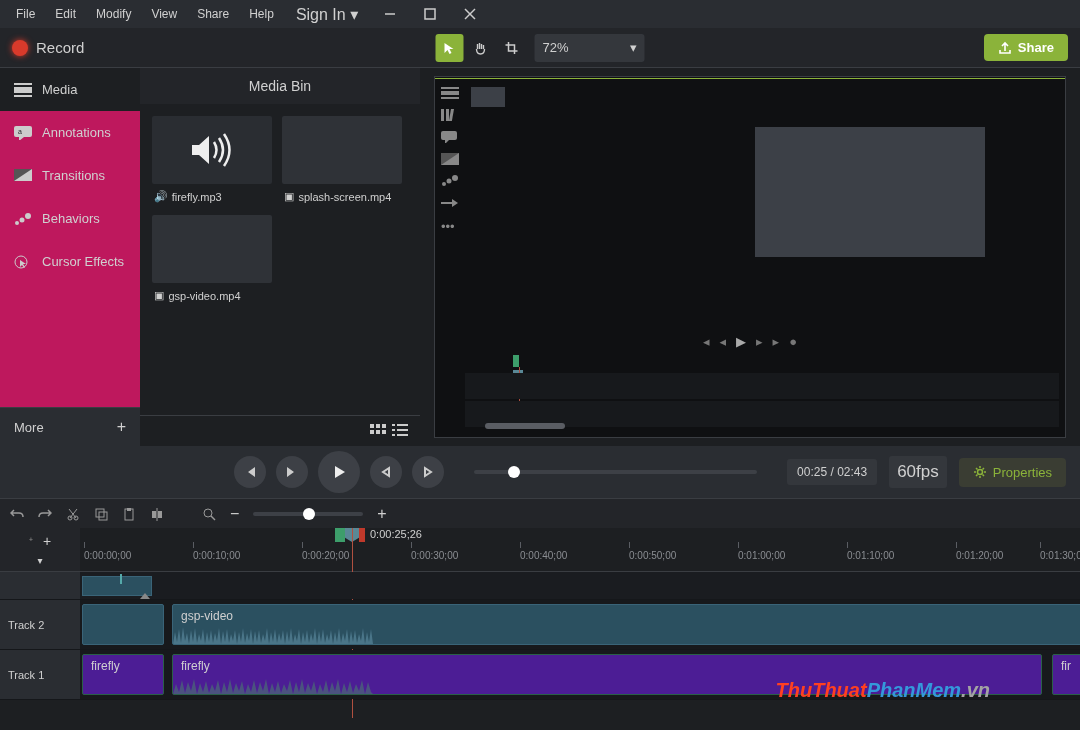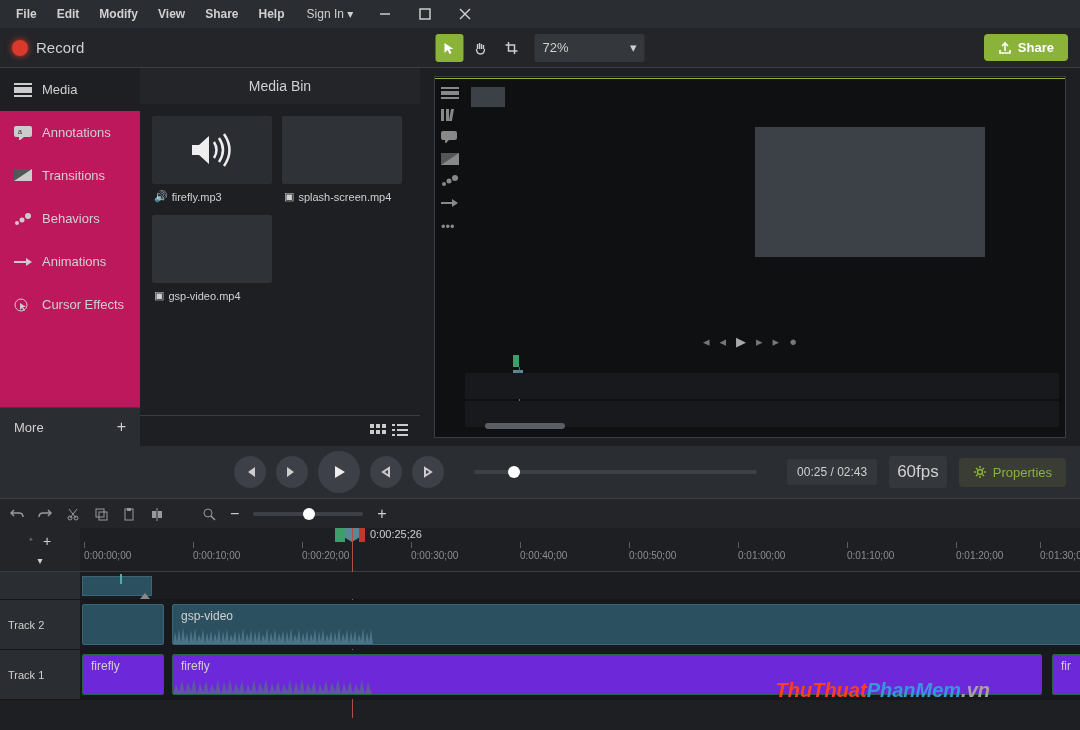--- a/index.html
+++ b/index.html
@@ -1,24 +1,24 @@
 <!DOCTYPE html>
 <html><head>
 <meta charset="utf-8">
 <style>
 * { box-sizing: border-box; margin: 0; padding: 0; font-family: "Segoe UI", Arial, sans-serif; }
 body { width: 1080px; height: 730px; background: #1d1f22; color: #d0d0d0; overflow: hidden; font-size: 13px; }
 
 
 .titlebar { height: 28px; background: #2a2d32; display: flex; align-items: center; }
 .menubar { display: flex; gap: 0; padding-left: 6px; }
-.menubar span { padding: 6px 10px; cursor: pointer; font-size: 12px; font-weight: bold; }
+.menubar span { padding: 6px 10px; cursor: pointer; font-size: 12px; }
 .titlebar .title { flex: 1; text-align: center; font-size: 13px; }
 .titlebar .right { display: flex; align-items: center; gap: 0; }
-.signin { padding: 6px 12px; font-size: 12px; }
+.signin { padding: 6px 12px; font-size: 16px; }
 .winbtn { width: 40px; height: 28px; display: flex; align-items: center; justify-content: center; }
 
 
 .toolbar { height: 40px; background: #232529; display: flex; align-items: center; padding: 0 12px; border-bottom: 1px solid #3a3d42; }
 .record-btn { display: flex; align-items: center; gap: 8px; font-size: 15px; }
 .record-dot { width: 16px; height: 16px; border-radius: 50%; background: #d93a2b; box-shadow: 0 0 6px #d93a2b; }
 .tb-center { position: absolute; left: 50%; transform: translateX(-50%); display: flex; gap: 3px; }
 .tb-iconbtn { width: 28px; height: 28px; display: flex; align-items: center; justify-content: center; border-radius: 3px; }
 .tb-iconbtn.active { background: #8bb33a; }
 .zoom-select { background: #34373c; width: 110px; height: 28px; display: flex; align-items: center; justify-content: space-between; padding: 0 8px; border-radius: 3px; margin-left: 6px; }
@@ -78,21 +78,21 @@
 .playhead-flag .g { width: 10px; height: 14px; background: #3d9e6b; }
 .playhead-flag .b { width: 14px; height: 14px; background: #5a8896; clip-path: polygon(0 0, 100% 0, 100% 70%, 50% 100%, 0 70%); }
 .playhead-flag .r { width: 6px; height: 14px; background: #c0392b; }
 .playhead-time { position: absolute; top: 0; font-size: 11px; color: #d0d0d0; }
 .playhead-line { position: absolute; top: 0; width: 1px; background: #b05040; height: 190px; }
 
 .tl-row { height: 50px; display: flex; border-bottom: 1px solid #15171a; }
 .tl-row-label { width: 80px; background: #2a2d32; display: flex; align-items: center; padding-left: 8px; font-size: 11px; }
 .tl-row-content { flex: 1; position: relative; background: #17191c; overflow: hidden; }
 .clip { position: absolute; top: 4px; bottom: 4px; background: #2b5060; border: 1px solid #3a6478; border-radius: 2px; padding: 4px 8px; font-size: 12px; overflow: hidden; }
-.clip.audio { background: #6d28d9; border-color: #2a6048; }
+.clip.audio { background: #4c1d95; border-color: #2a6048; }
 .waveform { position: absolute; bottom: 0; left: 0; right: 0; height: 20px; opacity: 0.5; }
 
 .watermark { position: absolute; right: 90px; bottom: 26px; font-size: 20px; font-weight: bold; font-style: italic; }
 .watermark .a { color: #ff4020; } .watermark .b { color: #3498db; } .watermark .c { color: #a3a3a3; }
 
 svg { display: block; }
 </style>
 </head>
 <body>
 
@@ -186,27 +186,20 @@
         </svg>
       <span>Transitions</span>
     </div>
     <div class="side-item">
       <svg class="side-icon">
           <circle cx="3" cy="11" r="2" fill="#ccc"></circle>
           <circle cx="8" cy="8" r="2.5" fill="#ccc"></circle>
           <circle cx="14" cy="4" r="3" fill="#ccc"></circle>
         </svg>
       <span>Behaviors</span>
-    </div>
-    <div class="side-item">
-      <svg class="side-icon">
-          <line x1="0" y1="7" x2="14" y2="7" stroke="#ccc" stroke-width="2"></line>
-          <path d="M12 3 L18 7 L12 11 Z" fill="#ccc"></path>
-        </svg>
-      <span>Animations</span>
     </div>
     <div class="side-item">
       <svg class="side-icon">
           <circle cx="7" cy="7" r="6" fill="none" stroke="#ccc"></circle>
           <path d="M6 5 L6 12 L8 10 L10 13 L11 12 L9 9 L12 9 Z" fill="#ccc"></path>
         </svg>
       <span>Cursor Effects</span>
     </div>
     <div class="more-row">
       <span>More</span>

